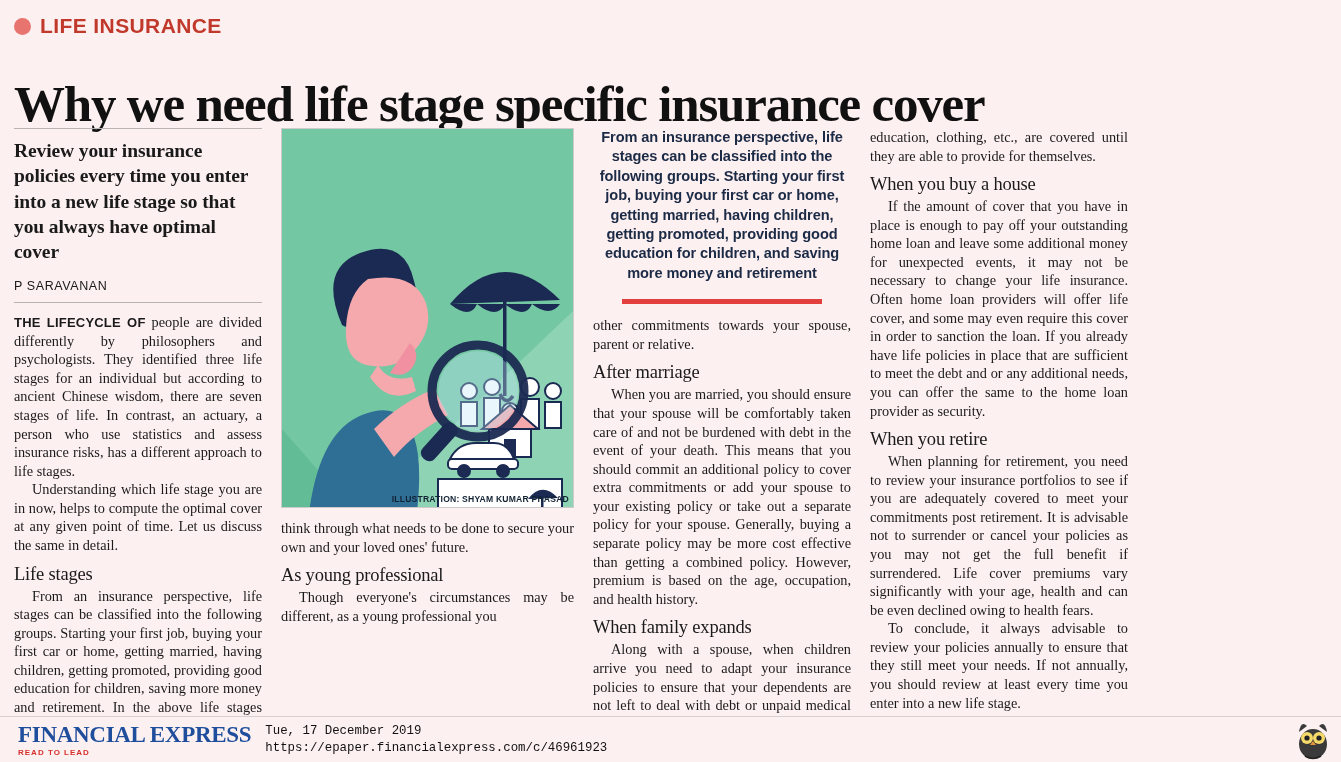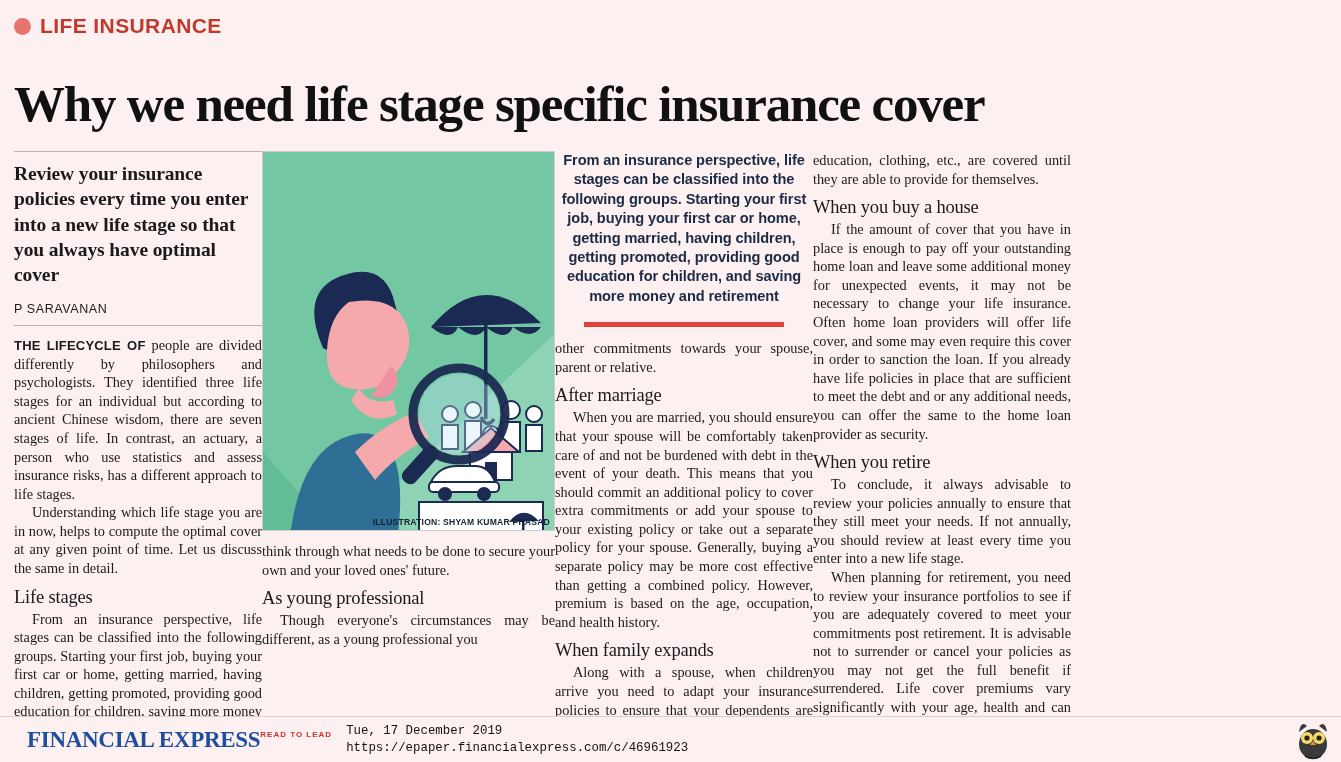--- a/index.html
+++ b/index.html
@@ -39,21 +39,21 @@
     padding: 6px 0 0 14px;
     color: #111;
   }
 
   
   .content {
     position: absolute;
     top: 128px; left: 14px; right: 14px; bottom: 46px;
     display: grid;
     grid-template-columns: 248px 293px 258px 258px;
-    margin-top: 23px;
+    column-gap: 19px;
   }
   .col { position: relative; overflow: hidden; }
 
   
   .rule-top {
     border-top: 1px solid #b9b3b4;
     margin-bottom: 9px;
   }
   .standfirst {
     font-family: "Liberation Serif", serif;
@@ -129,21 +129,21 @@
   }
 
   
   .footer {
     position: absolute; left: 0; right: 0; bottom: 0;
     height: 46px;
     background: #fdf0f1;
     border-top: 1px solid #d8cfd0;
     display: flex; align-items: center;
   }
-  .logo-wrap { padding-left: 27px; display: flex; flex-direction: row; }
+  .logo-wrap { padding-left: 18px; display: flex; flex-direction: column; }
   .logo-main {
     font-family: "Liberation Serif", serif;
     font-weight: bold;
     font-size: 23px;
     color: #1f4e9c;
     letter-spacing: -0.3px;
     line-height: 1;
   }
   .logo-tag {
     font-family: "Liberation Sans", sans-serif;
@@ -275,22 +275,22 @@
     <p class="body">When you are married, you should ensure that your spouse will be comfortably taken care of and not be burdened with debt in the event of your death. This means that you should commit an additional policy to cover extra commitments or add your spouse to your existing policy or take out a separate policy for your spouse. Generally, buying a separate policy may be more cost effective than getting a combined policy. However, premium is based on the age, occupation, and health history.</p>
     <h3 class="sub">When family expands</h3>
     <p class="body">Along with a spouse, when children arrive you need to adapt your insurance policies to ensure that your dependents are not left to deal with debt or unpaid medical bills. It is equally important to ensure that expenses for your children's</p>
   </div>
 
   <div class="col">
     <p class="body first">education, clothing, etc., are covered until they are able to provide for themselves.</p>
     <h3 class="sub">When you buy a house</h3>
     <p class="body">If the amount of cover that you have in place is enough to pay off your outstanding home loan and leave some additional money for unexpected events, it may not be necessary to change your life insurance. Often home loan providers will offer life cover, and some may even require this cover in order to sanction the loan. If you already have life policies in place that are sufficient to meet the debt and or any additional needs, you can offer the same to the home loan provider as security.</p>
     <h3 class="sub">When you retire</h3>
+    <p class="body">When planning for retirement, you need to review your insurance portfolios to see if you are adequately covered to meet your commitments post retirement. It is advisable not to surrender or cancel your policies as you may not get the full benefit if surrendered. Life cover premiums vary significantly with your age, health and can be even declined owing to health fears.</p>
     <p class="body">To conclude, it always advisable to review your policies annually to ensure that they still meet your needs. If not annually, you should review at least every time you enter into a new life stage.</p>
-    <p class="body">When planning for retirement, you need to review your insurance portfolios to see if you are adequately covered to meet your commitments post retirement. It is advisable not to surrender or cancel your policies as you may not get the full benefit if surrendered. Life cover premiums vary significantly with your age, health and can be even declined owing to health fears.</p>
 
   </div>
 
 </div>
 
 <div class="footer">
   <div class="logo-wrap">
     <span class="logo-main">FINANCIAL EXPRESS</span>
     <span class="logo-tag">READ TO LEAD</span>
   </div>

